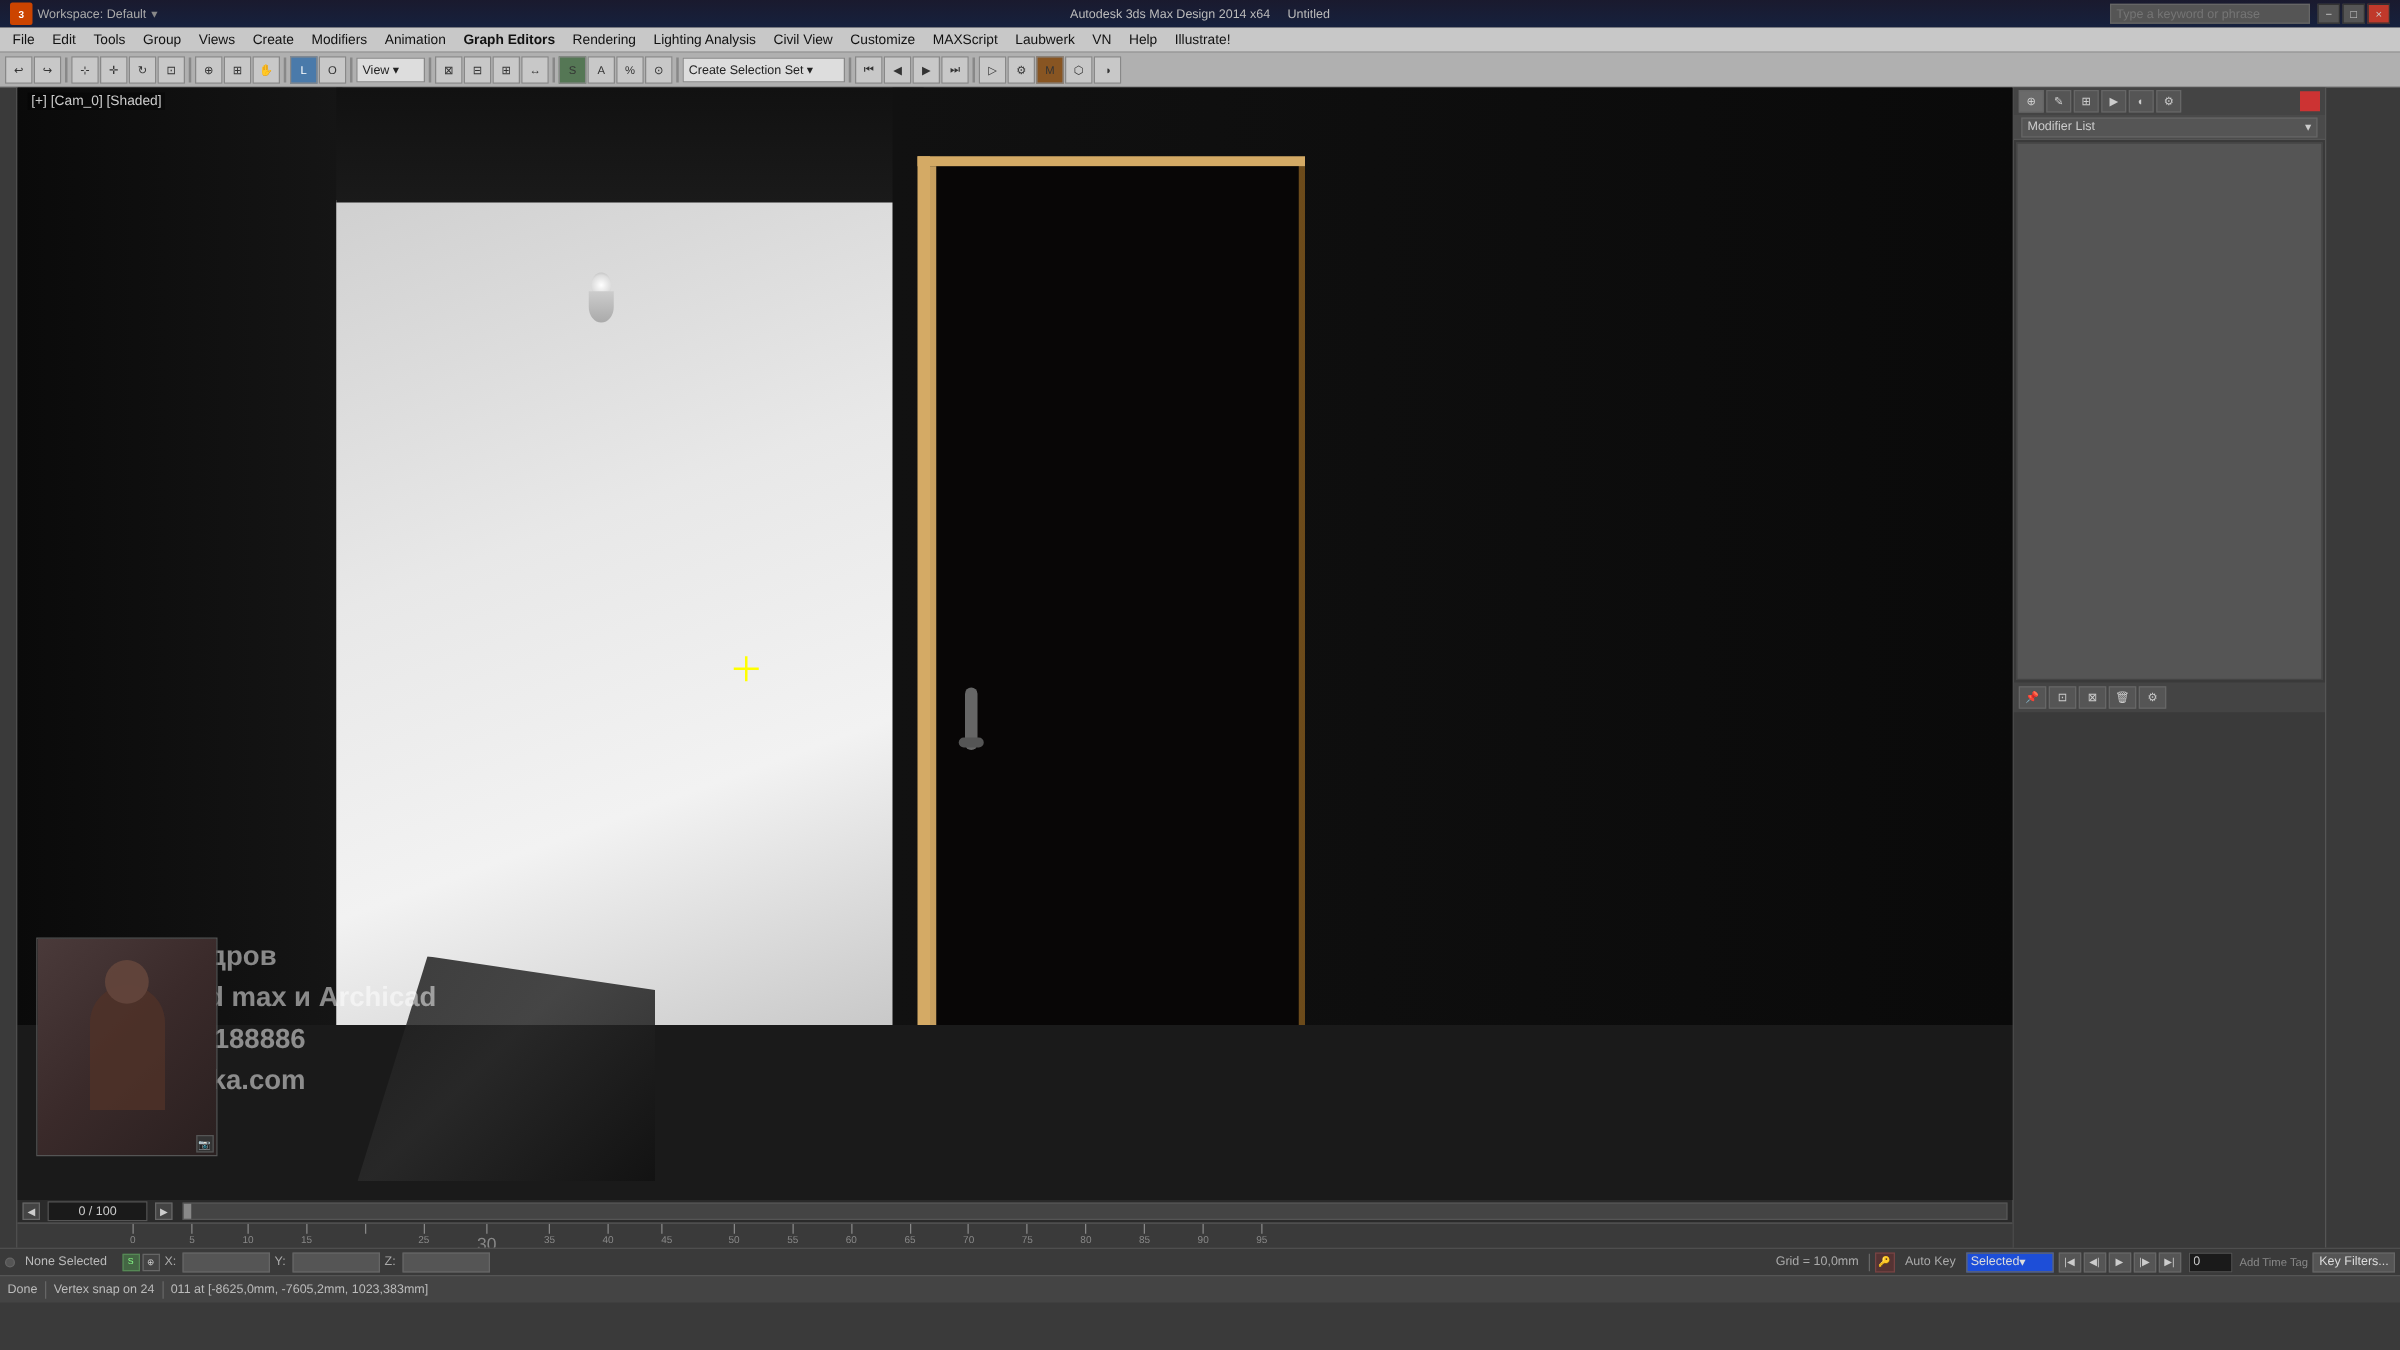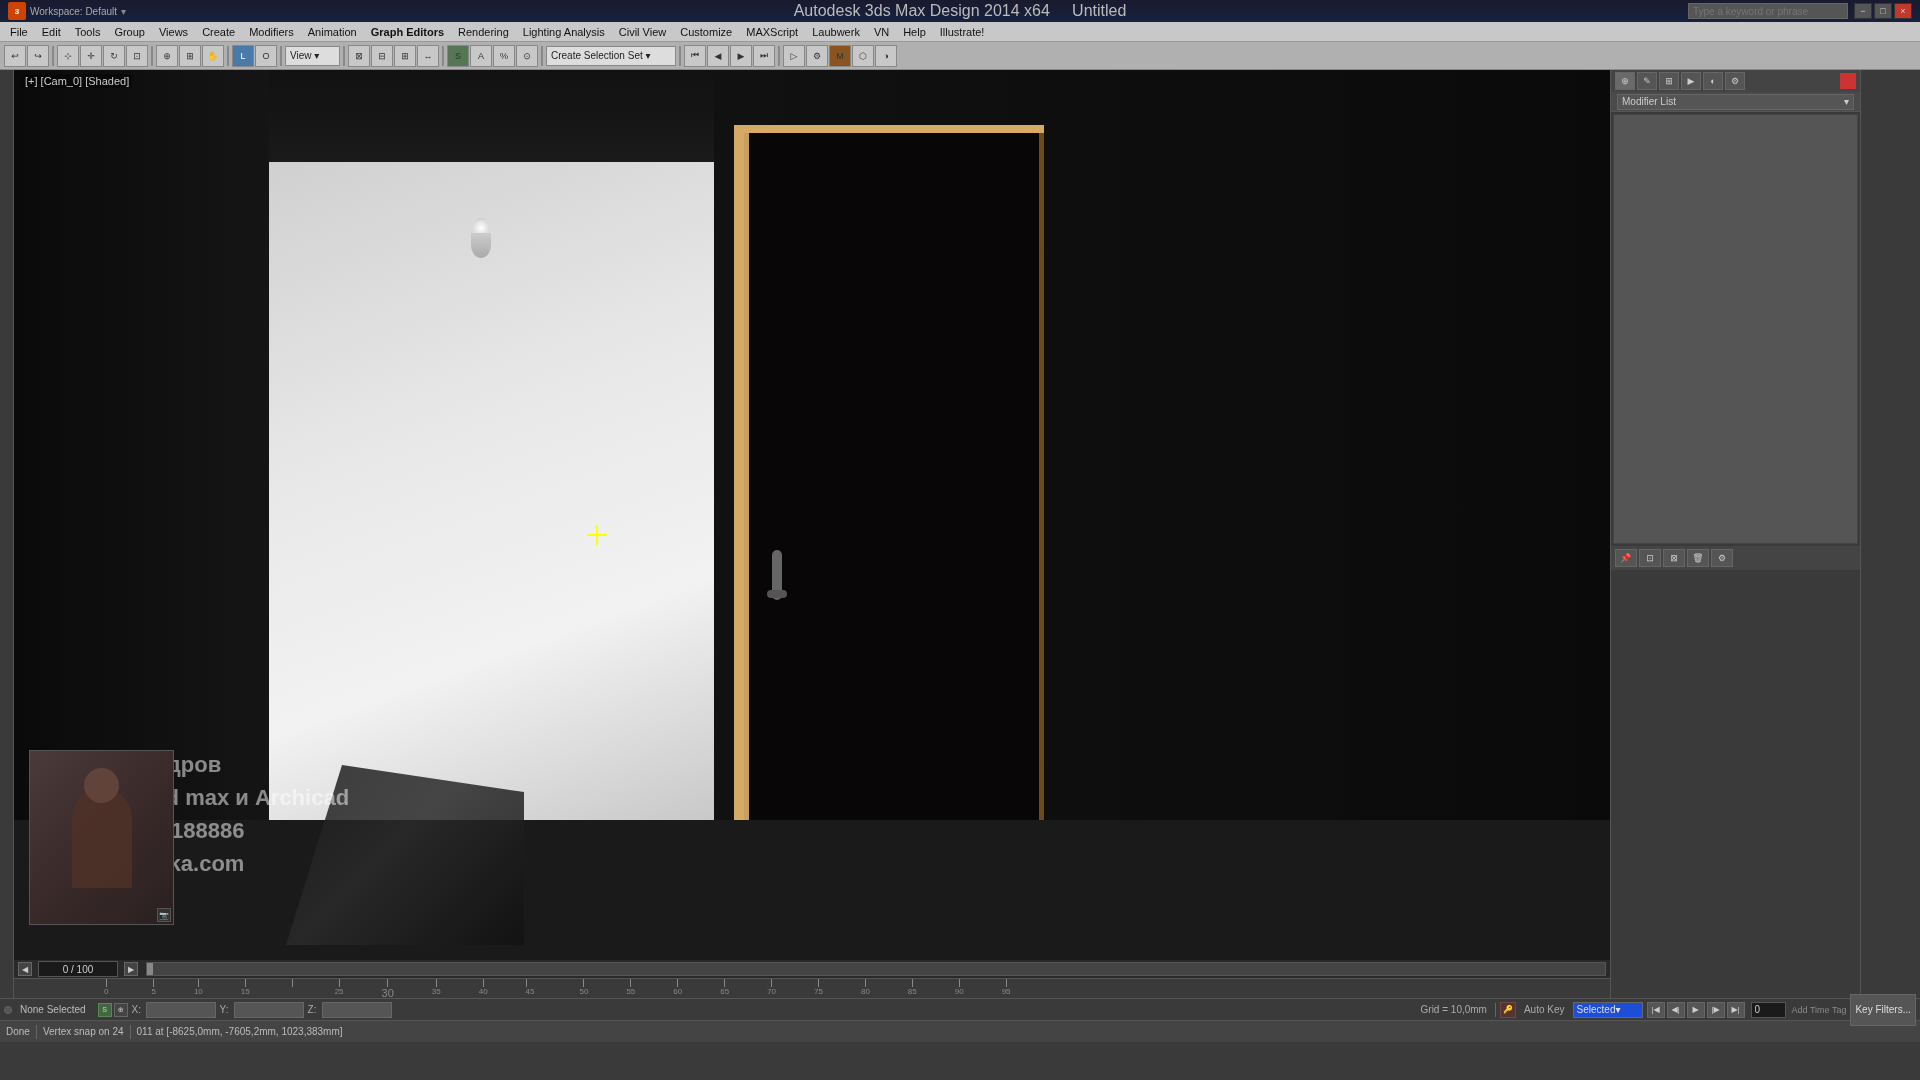--- a/index.html
+++ b/index.html
@@ -14,21 +14,21 @@
       justify-content: space-between;
       padding: 0 8px;
       color: #aaa;
       font-size: 11px;
     }
     #titlebar .title-center {
       position: absolute;
       left: 50%;
       transform: translateX(-50%);
       color: #bbb;
-      font-size: 16px;
+      font-size: 10px;
     }
     #titlebar .win-btn {
       width: 18px;
       height: 16px;
       background: #555;
       border: 1px solid #333;
       color: #ccc;
       font-size: 9px;
       display: flex;
       align-items: center;
@@ -455,21 +455,21 @@
       border: 1px solid #666;
       color: #ddd;
       font-size: 10px;
       padding: 0 3px;
       min-width: 70px;
       display: flex;
       align-items: center;
     }
 
     .key-filters-btn {
-      height: 32px;
+      height: 16px;
       background: #555;
       border: 1px solid #666;
       color: #ddd;
       font-size: 10px;
       padding: 0 4px;
       cursor: pointer;
     }
 
     
     #scene-area {
@@ -707,21 +707,21 @@
           <div style="margin-right:38px;display:flex;flex-direction:column;align-items:center;gap:40px;">
             <div style="width:1px;height:8px;background:#888;"></div>
             <span style="font-size:8px;color:#888;">20</span>
           </div>
           <div style="margin-right:38px;display:flex;flex-direction:column;align-items:center;">
             <div style="width:1px;height:8px;background:#888;"></div>
             <span style="font-size:8px;color:#888;">25</span>
           </div>
           <div style="margin-right:38px;display:flex;flex-direction:column;align-items:center;">
             <div style="width:1px;height:8px;background:#888;"></div>
-            <span style="font-size:11px;color:#888;">30</span>
+            <span style="font-size:14px;color:#888;">30</span>
           </div>
           <div style="margin-right:38px;display:flex;flex-direction:column;align-items:center;">
             <div style="width:1px;height:8px;background:#888;"></div>
             <span style="font-size:8px;color:#888;">35</span>
           </div>
           <div style="margin-right:38px;display:flex;flex-direction:column;align-items:center;">
             <div style="width:1px;height:8px;background:#888;"></div>
             <span style="font-size:8px;color:#888;">40</span>
           </div>
           <div style="margin-right:45px;display:flex;flex-direction:column;align-items:flex-start;">

